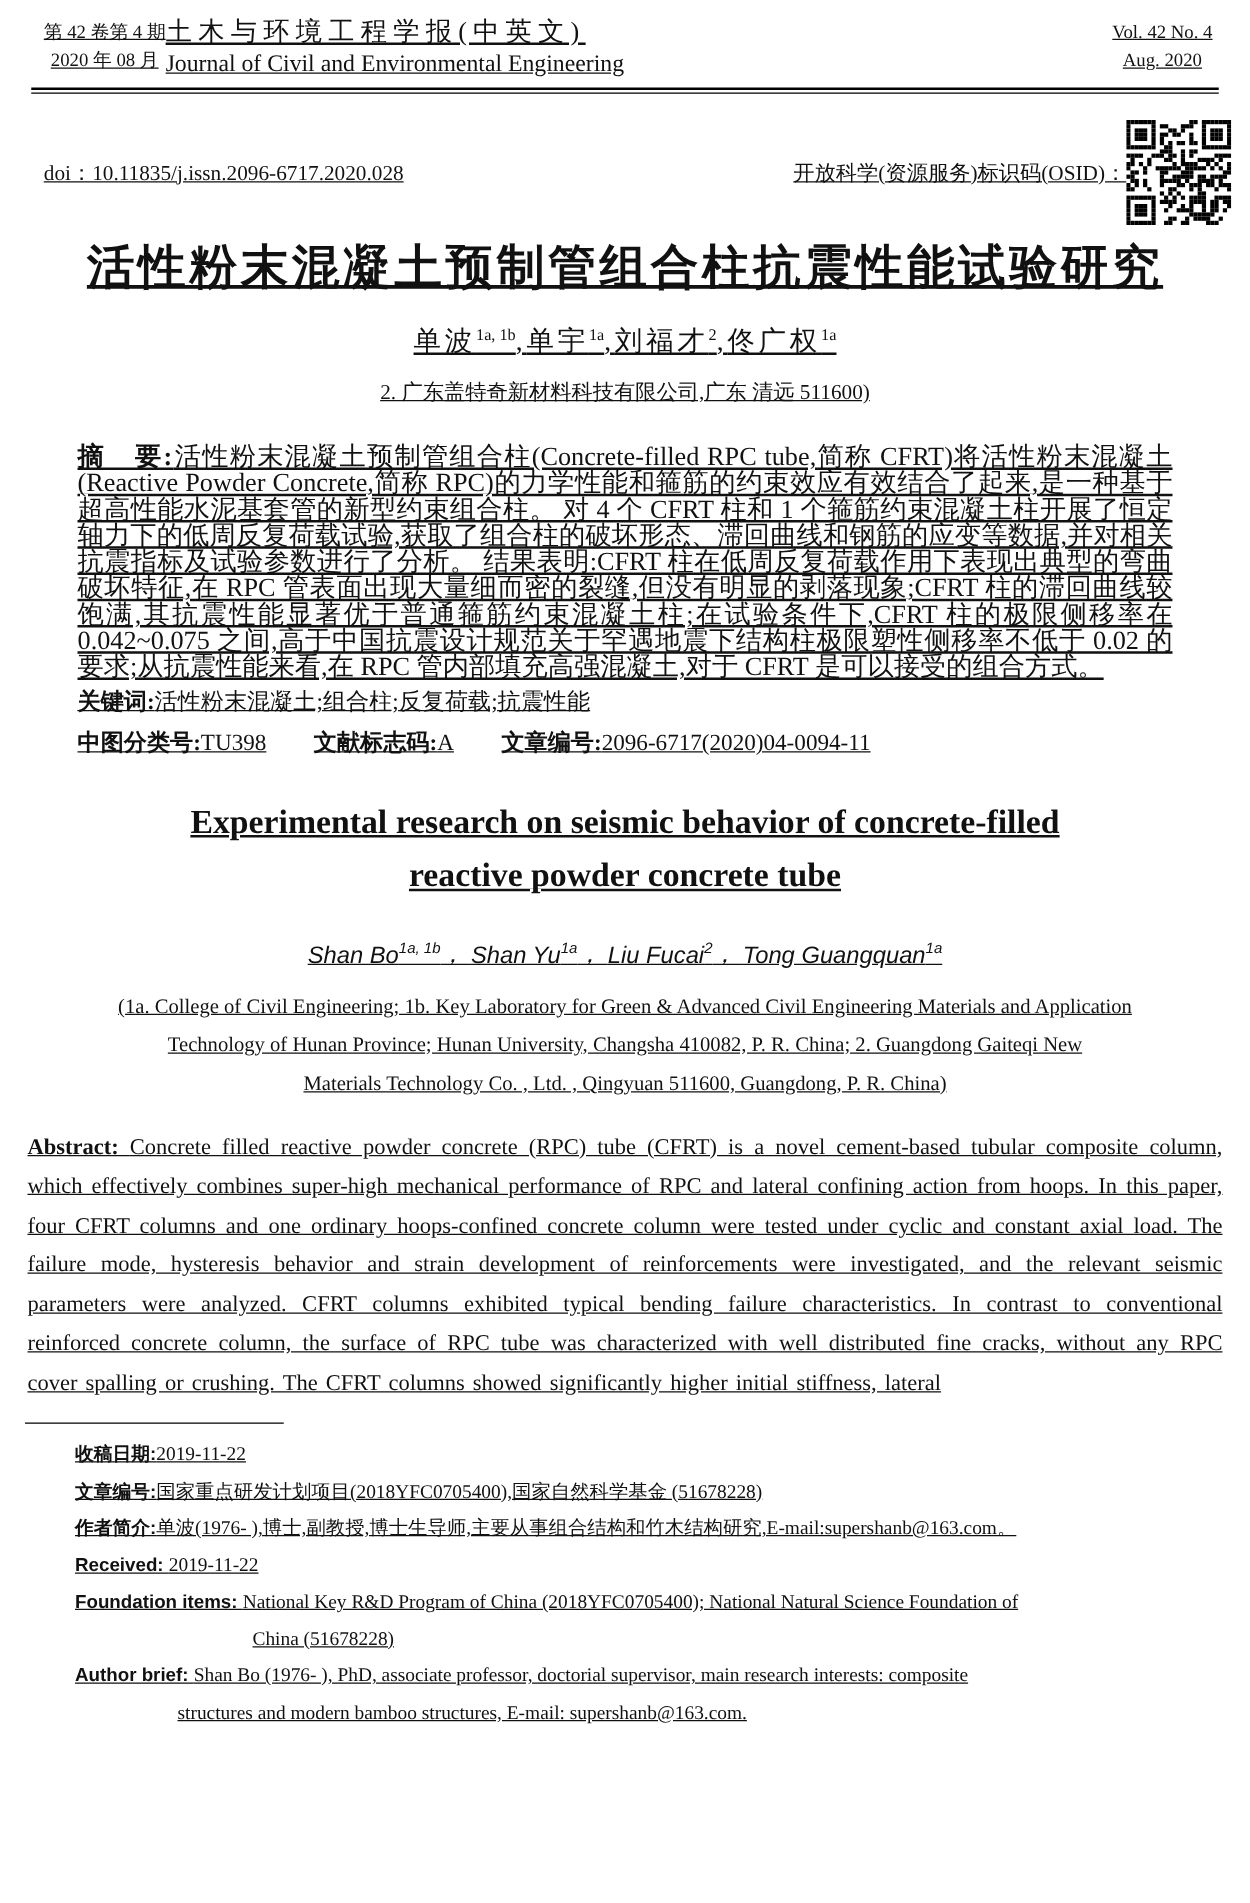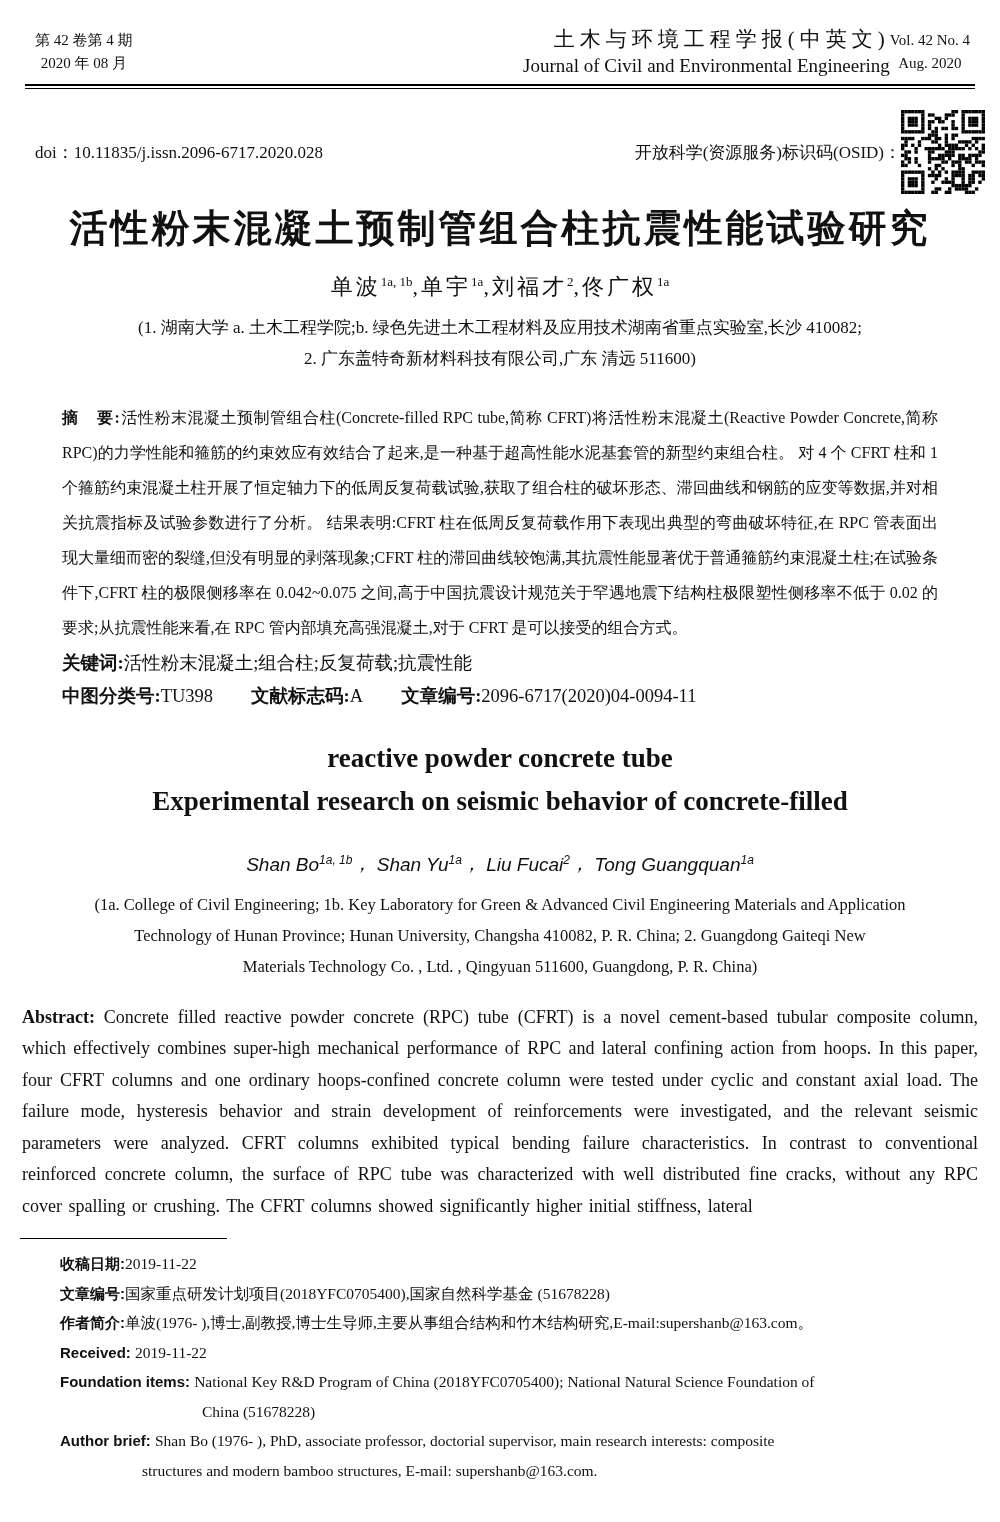--- a/index.html
+++ b/index.html
@@ -2,29 +2,29 @@
 <html><head>
 <meta charset="utf-8">
 <style>
   * { margin: 0; padding: 0; box-sizing: border-box; }
   html, body { background: #ffffff; }
   body {
     width: 1000px; height: 1522px;
     font-family: "Liberation Serif", "DejaVu Serif", serif;
     color: #111; position: relative; overflow: hidden;
   }
-  .page { width: 1000px; height: 1522px; padding-top: 26px; }
+  .page { width: 1000px; height: 1522px; padding-top: 12px; text-decoration: underline; }
 
   
   .jhdr { display: flex; justify-content: space-between; align-items: center;
           padding: 0 30px 0 35px; height: 52px; }
   .jhdr .col { font-size: 15px; line-height: 23px; white-space: nowrap; }
   .jhdr .left  { text-align: center; }
   .jhdr .right { text-align: center; }
-  .jhdr .center { text-align: right; flex: 1; }
+  .jhdr .center { text-align: left; flex: 1; }
   .jname-cn { font-size: 21px; letter-spacing: 5px; line-height: 28px; }
   .jname-en { font-size: 19px; line-height: 26px; }
 
   .double-rule { margin: 6px 25px 0 25px; border-top: 2.5px solid #000;
                  border-bottom: 1.5px solid #000; height: 5px; }
 
   
   .meta-row { display: flex; align-items: center; justify-content: space-between;
               margin: 20px 15px 0 35px; height: 86px; }
   .doi { font-size: 17px; }
@@ -36,21 +36,21 @@
   
   .cn-title { text-align: center; font-size: 38px; font-weight: bold;
               letter-spacing: 3px; margin-top: 8px; line-height: 50px; }
   .cn-authors { text-align: center; font-size: 22px; letter-spacing: 3px;
                 margin-top: 13px; line-height: 32px; }
   .cn-authors sup { font-size: 13px; letter-spacing: 0; }
   .cn-affil { text-align: center; font-size: 17px; line-height: 31px; margin-top: 9px; }
 
   
   .cn-abs-block { margin: 26px 62px 0 62px; }
-  .cn-abstract { font-size: 16px; line-height: 35px; text-align: justify; }
+  .cn-abstract { font-size: 21px; line-height: 21px; text-align: justify; }
   .cn-abstract b { letter-spacing: 1px; }
   .kw-line { font-size: 18.5px; line-height: 33px; margin-top: 2px; }
   .clc-line { font-size: 18.5px; line-height: 33px; }
   .clc-line .pair { margin-right: 38px; }
 
   
   .en-title { text-align: center; font-size: 27px; font-weight: bold;
               line-height: 43px; margin-top: 24px; }
   .en-authors { text-align: center; font-size: 19px; font-style: italic;
                 margin-top: 22px; line-height: 28px;
@@ -408,35 +408,34 @@
     </span>
   </div>
 
   <h1 class="cn-title">活性粉末混凝土预制管组合柱抗震性能试验研究</h1>
 
   <div class="cn-authors">
     <span><span>单波</span><sup>1a, 1b</sup></span><span>,</span><span><span>单宇</span><sup>1a</sup></span><span>,</span><span><span>刘福才</span><sup>2</sup></span><span>,</span><span><span>佟广权</span><sup>1a</sup></span>
   </div>
 
   <div class="cn-affil">
-    <div>(1. 湖南大学 a. 土木工程学院;b. 绿色先进土木工程材料及应用技术湖南省重点实验室,长沙 410082;</div>
     <div>2. 广东盖特奇新材料科技有限公司,广东 清远 511600)</div>
   </div>
 
   <div class="cn-abs-block">
     <p class="cn-abstract"><b>摘　要:</b><span>活性粉末混凝土预制管组合柱(Concrete-filled RPC tube,简称 CFRT)将活性粉末混凝土(Reactive Powder Concrete,简称 RPC)的力学性能和箍筋的约束效应有效结合了起来,是一种基于超高性能水泥基套管的新型约束组合柱。 对 4 个 CFRT 柱和 1 个箍筋约束混凝土柱开展了恒定轴力下的低周反复荷载试验,获取了组合柱的破坏形态、滞回曲线和钢筋的应变等数据,并对相关抗震指标及试验参数进行了分析。 结果表明:CFRT 柱在低周反复荷载作用下表现出典型的弯曲破坏特征,在 RPC 管表面出现大量细而密的裂缝,但没有明显的剥落现象;CFRT 柱的滞回曲线较饱满,其抗震性能显著优于普通箍筋约束混凝土柱;在试验条件下,CFRT 柱的极限侧移率在 0.042~0.075 之间,高于中国抗震设计规范关于罕遇地震下结构柱极限塑性侧移率不低于 0.02 的要求;从抗震性能来看,在 RPC 管内部填充高强混凝土,对于 CFRT 是可以接受的组合方式。</span></p>
     <div class="kw-line"><b>关键词:</b><span>活性粉末混凝土;组合柱;反复荷载;抗震性能</span></div>
     <div class="clc-line">
       <span class="pair"><b>中图分类号:</b><span>TU398</span></span><span class="pair"><b>文献标志码:</b><span>A</span></span><span class="pair"><b>文章编号:</b><span>2096-6717(2020)04-0094-11</span></span>
     </div>
   </div>
 
   <div class="en-title">
+    <div>Experimental research on seismic behavior of concrete-filled</div>
     <div>reactive powder concrete tube</div>
-    <div>Experimental research on seismic behavior of concrete-filled</div>
   </div>
 
   <div class="en-authors">
     <span><span>Shan Bo</span><sup>1a, 1b</sup></span><span>， </span><span><span>Shan Yu</span><sup>1a</sup></span><span>， </span><span><span>Liu Fucai</span><sup>2</sup></span><span>， </span><span><span>Tong Guangquan</span><sup>1a</sup></span>
   </div>
 
   <div class="en-affil">
     <div>(1a. College of Civil Engineering; 1b. Key Laboratory for Green &amp; Advanced Civil Engineering Materials and Application</div>
     <div>Technology of Hunan Province; Hunan University, Changsha 410082, P. R. China; 2. Guangdong Gaiteqi New</div>
     <div>Materials Technology Co. , Ltd. , Qingyuan 511600, Guangdong, P. R. China)</div>

